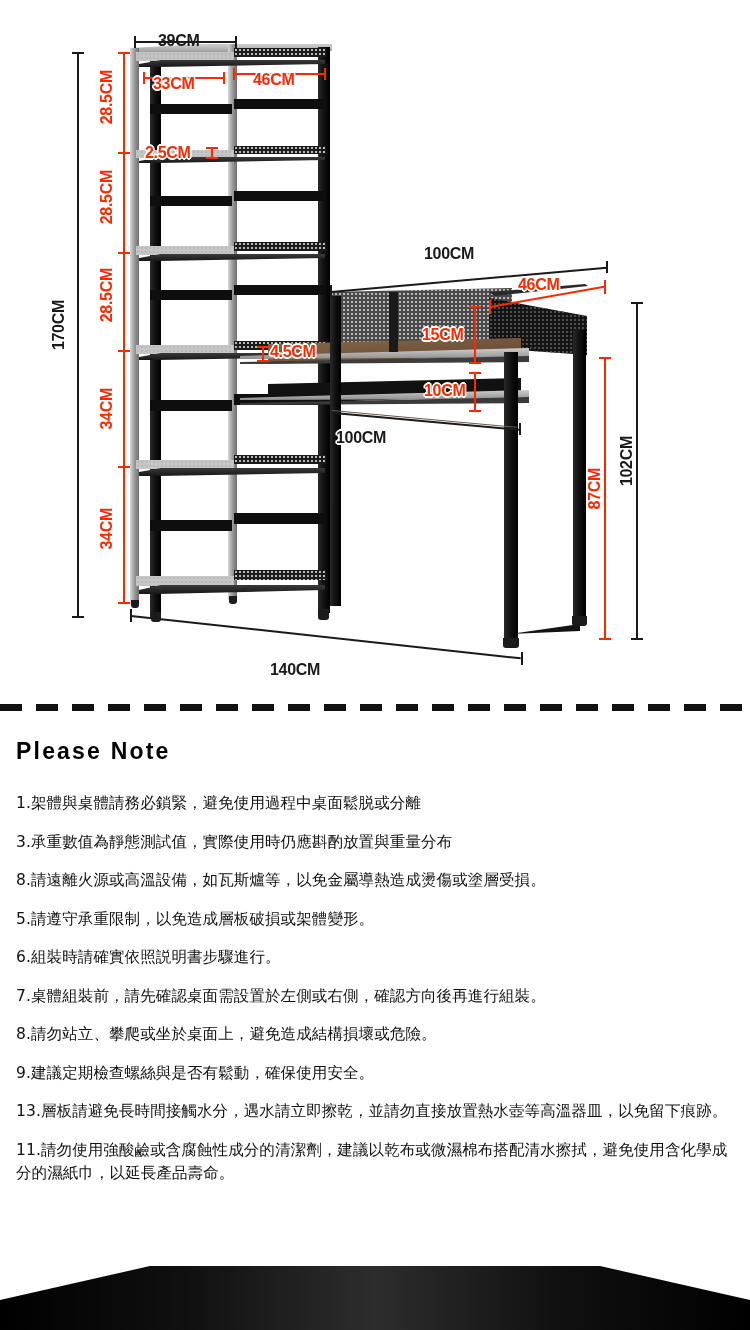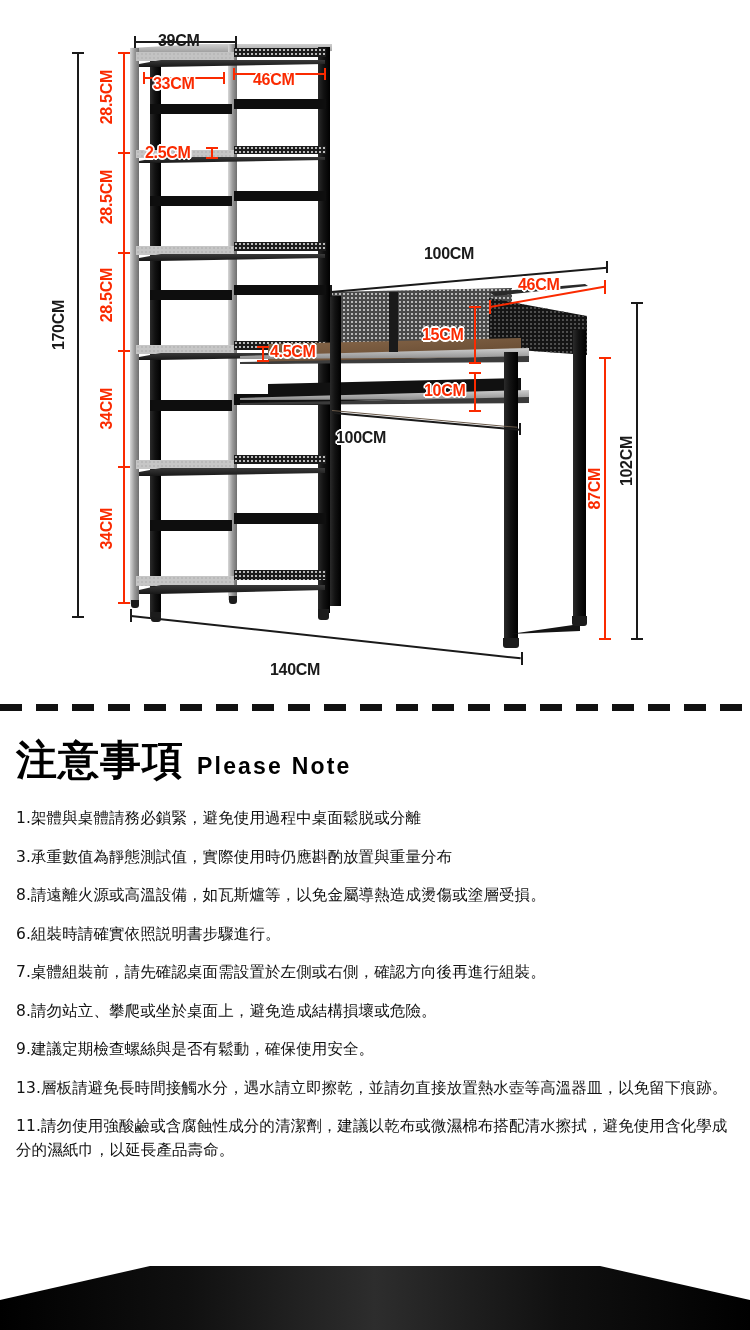--- a/index.html
+++ b/index.html
@@ -289,27 +289,27 @@
 
     <div class="vrule blk" style="left:636px;top:302px;height:338px;"></div>
     <div class="dim blk vert" style="left:619px;top:436px;">102CM</div>
 
   </div>
 
   <div id="divider"></div>
 
   <div id="notes">
     <div id="noteHead">
-      <div id="noteHeadCn">注意事項</div>
       <div id="noteHeadEn">Please Note</div>
     </div>
 
     <div class="noteItem">1.架體與桌體請務必鎖緊，避免使用過程中桌面鬆脱或分離</div>
     <div class="noteItem">3.承重數值為靜態測試值，實際使用時仍應斟酌放置與重量分布</div>
     <div class="noteItem">8.請遠離火源或高溫設備，如瓦斯爐等，以免金屬導熱造成燙傷或塗層受損。</div>
+    <div class="noteItem">5.請遵守承重限制，以免造成層板破損或架體變形。</div>
     <div class="noteItem">6.組裝時請確實依照説明書步驟進行。</div>
     <div class="noteItem">7.桌體組裝前，請先確認桌面需設置於左側或右側，確認方向後再進行組裝。</div>
     <div class="noteItem">8.請勿站立、攀爬或坐於桌面上，避免造成結構損壞或危險。</div>
     <div class="noteItem">9.建議定期檢查螺絲與是否有鬆動，確保使用安全。</div>
     <div class="noteItem">13.層板請避免長時間接觸水分，遇水請立即擦乾，並請勿直接放置熱水壺等高溫器皿，以免留下痕跡。</div>
     <div class="noteItem">11.請勿使用強酸鹼或含腐蝕性成分的清潔劑，建議以乾布或微濕棉布搭配清水擦拭，避免使用含化學成分的濕紙巾，以延長產品壽命。</div>
   </div>
 
   <div id="footer">
     <div class="notchL"></div>

